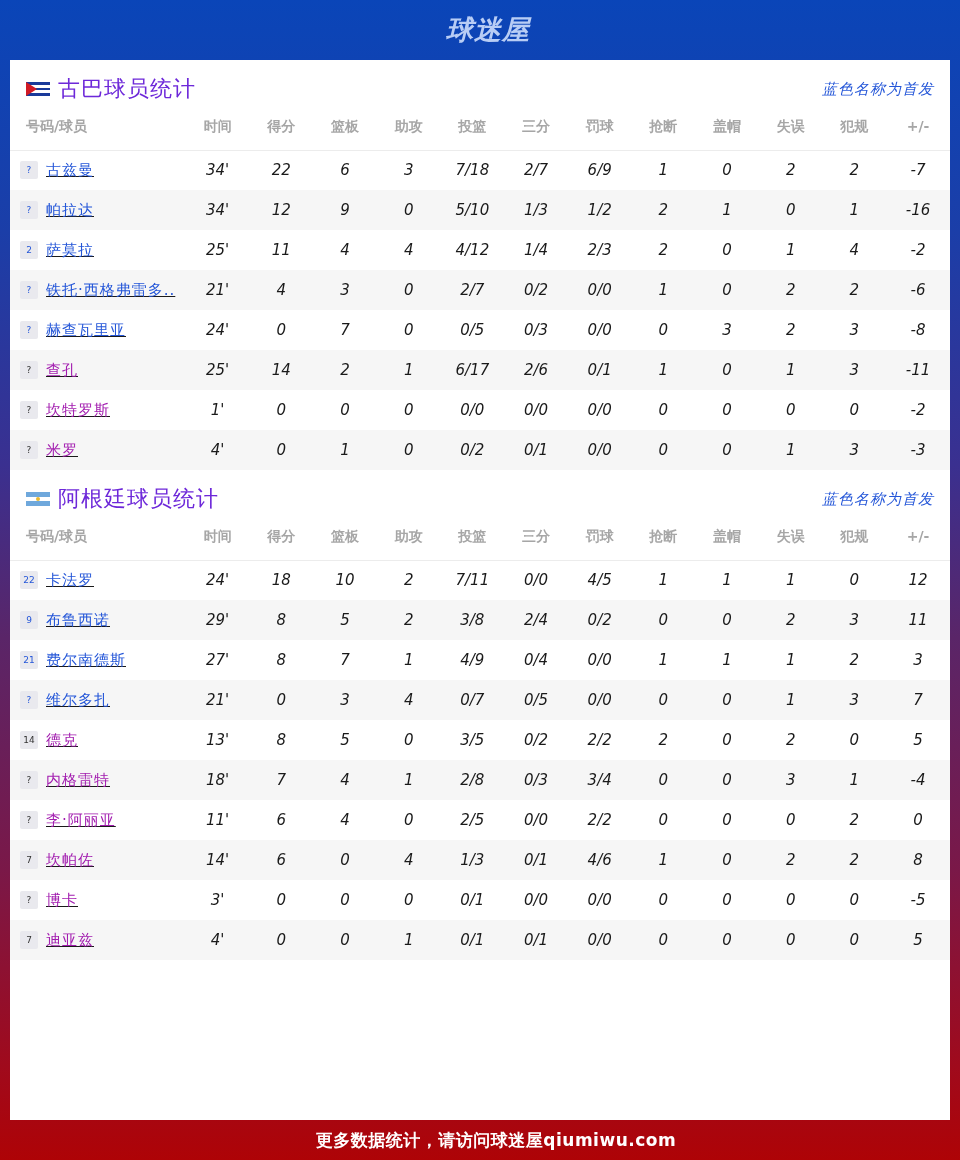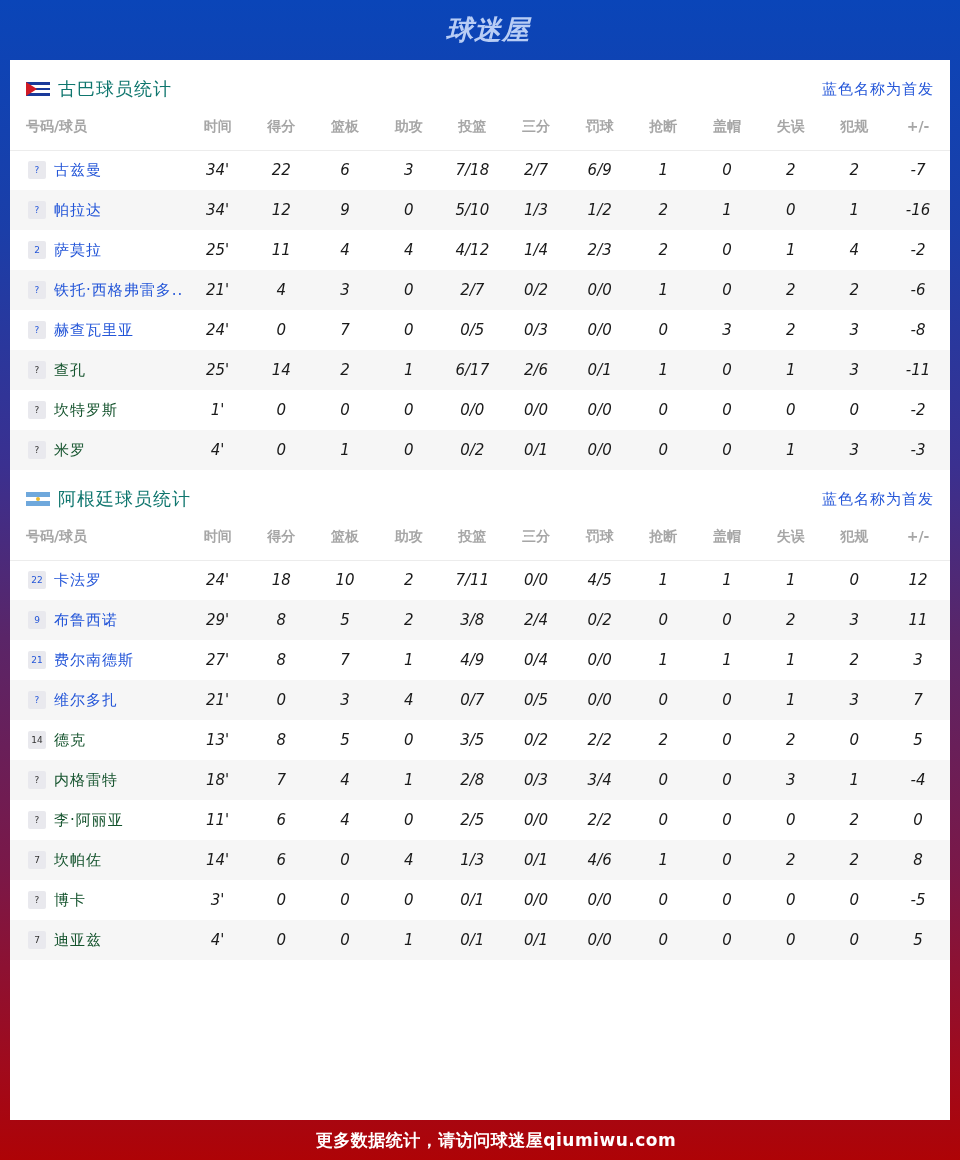--- a/index.html
+++ b/index.html
@@ -13,44 +13,44 @@
   .logo {
     font-size: 27px; font-weight: bold; font-style: italic; color: #b8cdf5;
     letter-spacing: 1px;
   }
   .card {
     position: absolute; left: 10px; top: 60px; width: 940px; height: 1060px;
     background: #ffffff;
   }
   .section-head { height: 58px; display: flex; align-items: center; justify-content: space-between; padding: 0 16px 0 16px; }
   .team-title { display: flex; align-items: center; gap: 8px; }
-  .team-title span.title { font-size: 18px; color: #0f766e; font-weight: 500; letter-spacing: 1px; }
-  .hint { font-size: 15px; color: #2456d8; letter-spacing: 1px; }
+  .team-title span.title { font-size: 22px; color: #6d28d9; font-weight: 500; letter-spacing: 1px; }
+  .hint { font-size: 15px; color: #2456d8; letter-spacing: 1px; font-style: italic; }
   .flag { width: 24px; height: 14px; display: inline-block; position: relative; overflow: hidden; }
   .flag-cuba { background: repeating-linear-gradient(180deg, #1a3a9a 0 2.8px, #fff 2.8px 5.6px); }
   .flag-cuba::before { content: ""; position: absolute; left: 0; top: 0; width: 0; height: 0;
     border-top: 7px solid transparent; border-bottom: 7px solid transparent; border-left: 11px solid #d21a24; }
   .flag-arg { background: linear-gradient(180deg, #6fa8dc 0 33%, #fff 33% 67%, #6fa8dc 67% 100%); }
   .flag-arg::after { content: ""; position: absolute; left: 10px; top: 5px; width: 4px; height: 4px; border-radius: 50%; background: #e8b830; }
 
   table { width: 100%; border-collapse: collapse; table-layout: fixed; }
   th { height: 32px; font-weight: bold; color: #a6a6a6; font-size: 14px; text-align: center; border-bottom: 1px solid #ececec; vertical-align: top; }
   th.player-col { text-align: left; padding-left: 16px; }
   td { height: 40px; text-align: center; font-size: 15px; color: #1a1a1a; font-style: italic; font-family: "DejaVu Sans", sans-serif; }
   tr.row:nth-child(even) td { background: #f6f6f6; }
-  td.player { text-align: left; padding-left: 18px; font-style: normal; white-space: nowrap; overflow: hidden; }
+  td.player { text-align: left; padding-left: 10px; font-style: normal; white-space: nowrap; overflow: hidden; text-decoration: underline; }
   .jersey {
     display: inline-block; width: 18px; height: 18px; background: #e9e9ee; border-radius: 2px;
     font-size: 9px; color: #2456d8; text-align: center; line-height: 18px; vertical-align: middle; margin-right: 8px;
     font-style: normal;
   }
   .jersey.bench { color: #333; }
   .pname { font-size: 15px; vertical-align: middle; letter-spacing: 1px; }
   .pname.starter { color: #2456d8; }
-  .pname.bench { color: #14532d; }
+  .pname.bench { color: #a21caf; }
   .footer {
     position: absolute; left: 16px; top: 1120px; width: 960px; height: 40px;
     display: flex; align-items: center; justify-content: center;
     color: #ffffff; font-size: 17px; font-weight: bold; letter-spacing: 0.5px;
   }
 </style>
 </head>
 <body>
 
 <div class="topbar">

